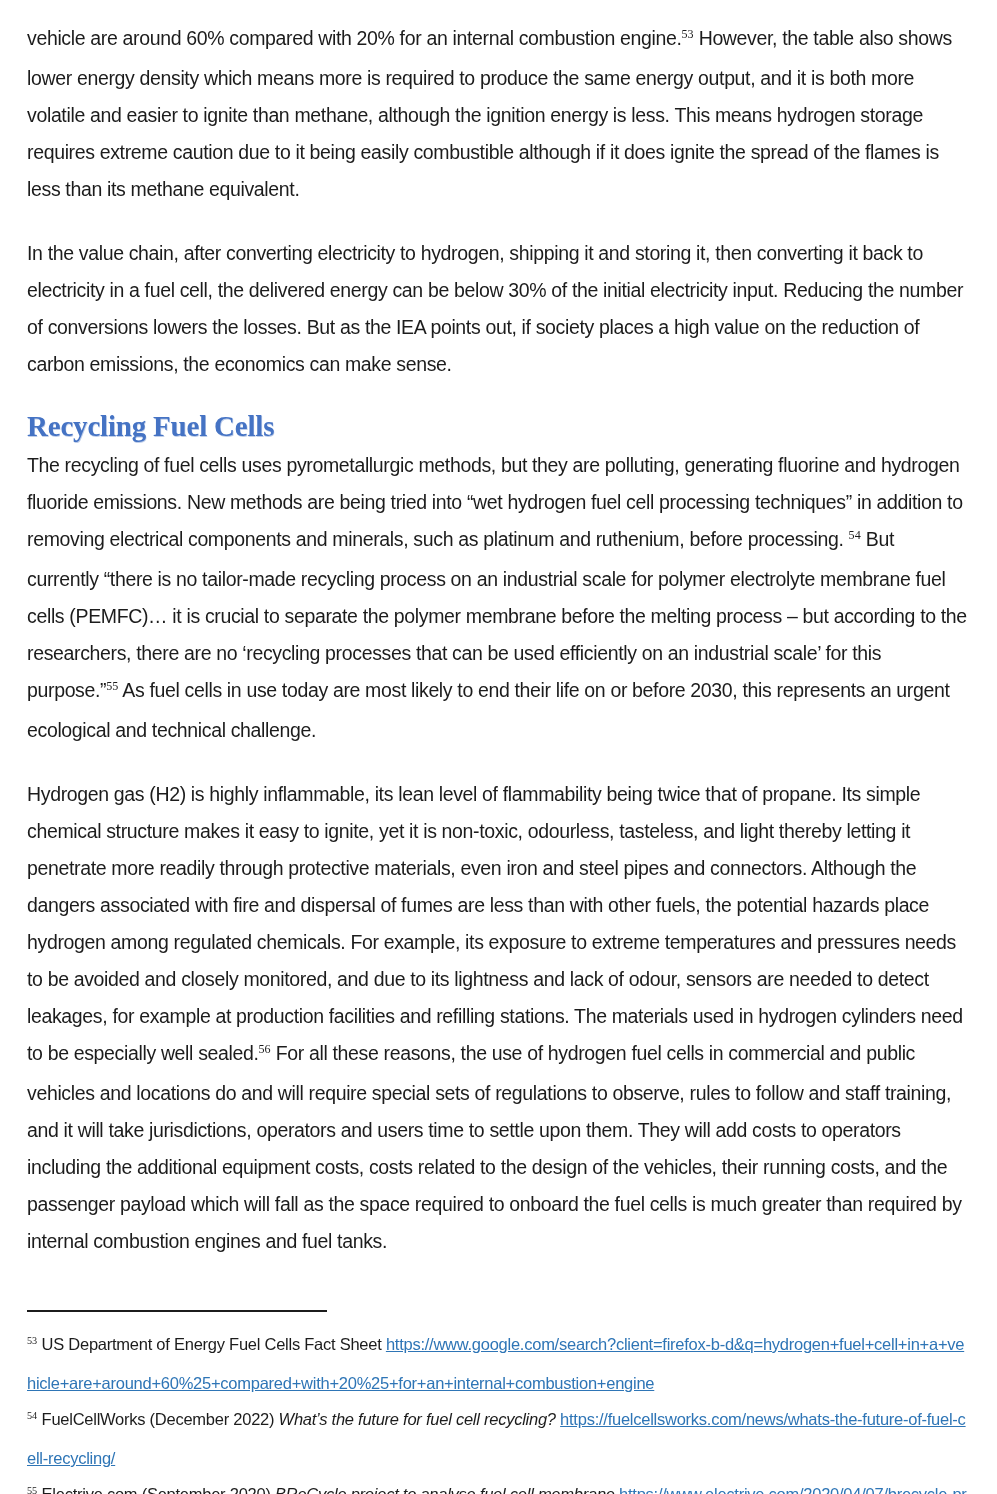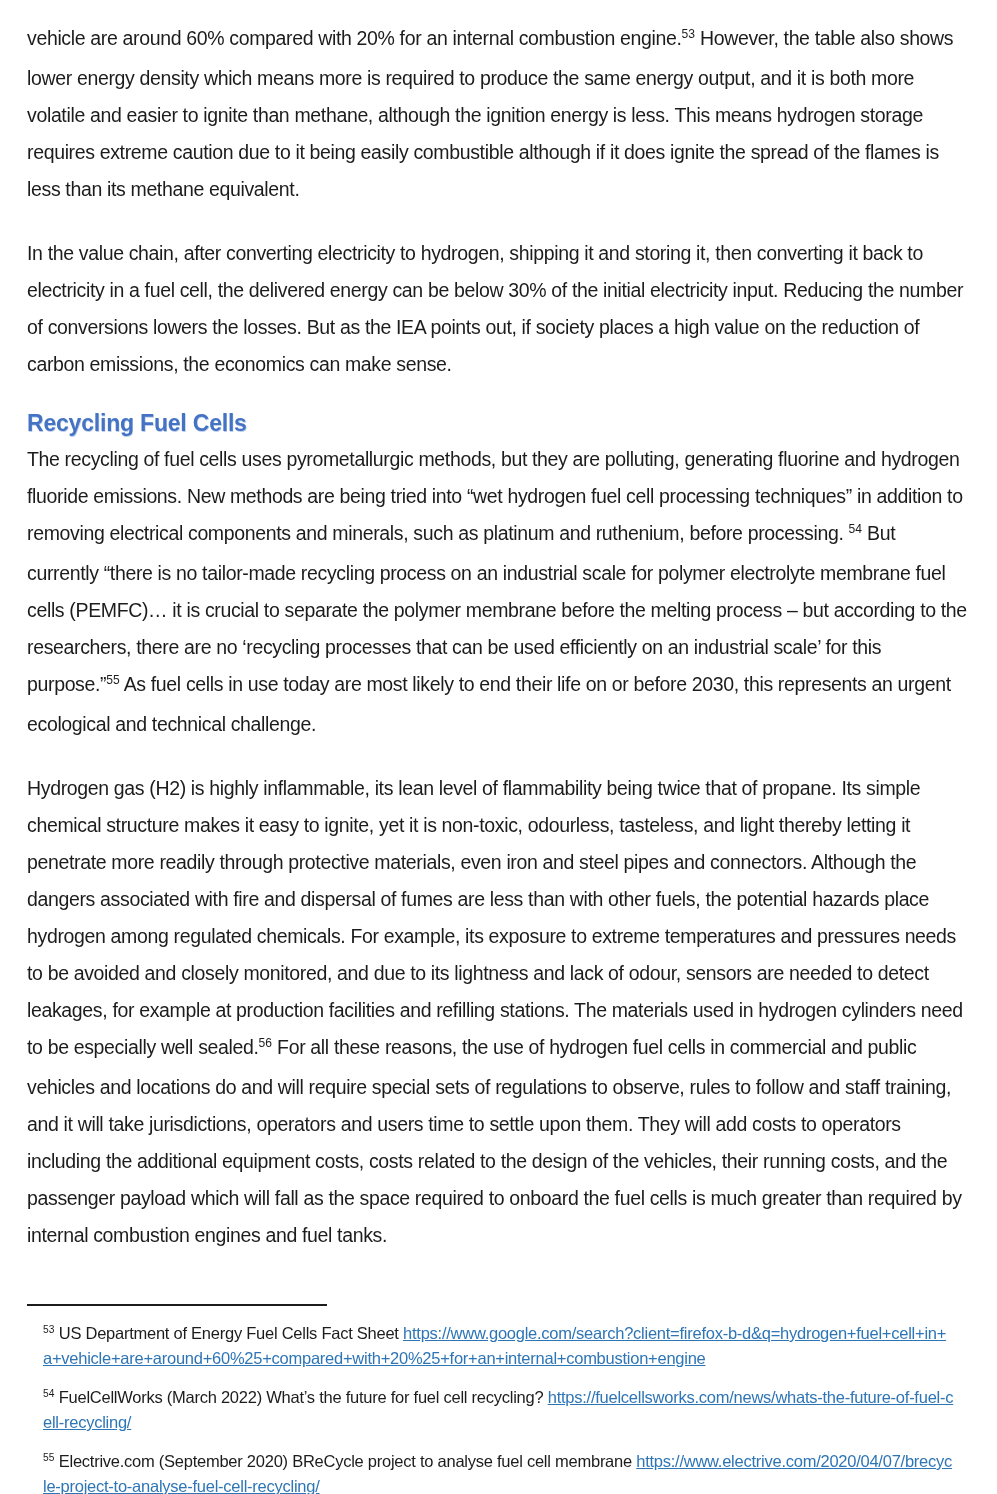--- a/index.html
+++ b/index.html
@@ -23,63 +23,65 @@
   }
   .doc-body p.para {
     margin: 0 0 27px 0;
     font-size: 19.5px;
     line-height: 37px;
     letter-spacing: -0.35px;
     text-align: left;
   }
   .doc-body h2.heading {
     margin: 22px 0 4px 0;
-    font-size: 23px;
+    font-size: 29px;
     font-weight: 600;
     letter-spacing: -0.2px;
     color: #4573C4;
     text-shadow: 0.6px 0.6px 0.5px rgba(170, 190, 225, 0.75);
+    font-family: Liberation Serif, serif;
   }
   .sup {
     font-size: 0.62em;
     vertical-align: baseline;
     position: relative;
     top: -0.55em;
     letter-spacing: 0;
+    font-family: Liberation Serif, serif;
   }
-  .ital { }
+  .ital { font-style: italic; }
   a.lnk {
     color: #2E75B6;
     text-decoration: underline;
     word-break: break-all;
     cursor: pointer;
   }
   .fn-sep {
     width: 300px;
     border: none;
     border-top: 2.5px solid #1c1c1c;
     margin: 50px 0 14px 0;
   }
   .footnotes p.fn {
-    margin: 16px;
+    margin: 0;
     font-size: 16.5px;
-    line-height: 23px;
+    line-height: 36px;
     letter-spacing: -0.25px;
   }
 </style>
 </head>
 <body>
 
 <div class="page">
   <div class="doc-body" id="doc-body">
       <p class="para"><span>vehicle are around 60% compared with 20% for an internal combustion engine.</span><span class="sup">53</span><span> However, the table also shows lower energy density which means more is required to produce the same energy output, and it is both more volatile and easier to ignite than methane, although the ignition energy is less. This means hydrogen storage requires extreme caution due to it being easily combustible although if it does ignite the spread of the flames is less than its methane equivalent.</span></p>
       <p class="para"><span>In the value chain, after converting electricity to hydrogen, shipping it and storing it, then converting it back to electricity in a fuel cell, the delivered energy can be below 30% of the initial electricity input. Reducing the number of conversions lowers the losses. But as the IEA points out, if society places a high value on the reduction of carbon emissions, the economics can make sense.</span></p>
       <h2 class="heading">Recycling Fuel Cells</h2>
       <p class="para"><span>The recycling of fuel cells uses pyrometallurgic methods, but they are polluting, generating fluorine and hydrogen fluoride emissions. New methods are being tried into “wet hydrogen fuel cell processing techniques” in addition to removing electrical components and minerals, such as platinum and ruthenium, before processing. </span><span class="sup">54</span><span> But currently “there is no tailor-made recycling process on an industrial scale for polymer electrolyte membrane fuel cells (PEMFC)… it is crucial to separate the polymer membrane before the melting process – but according to the researchers, there are no ‘recycling processes that can be used efficiently on an industrial scale’ for this purpose.”</span><span class="sup">55</span><span> As fuel cells in use today are most likely to end their life on or before 2030, this represents an urgent ecological and technical challenge.</span></p>
       <p class="para"><span>Hydrogen gas (H2) is highly inflammable, its lean level of flammability being twice that of propane. Its simple chemical structure makes it easy to ignite, yet it is non-toxic, odourless, tasteless, and light thereby letting it penetrate more readily through protective materials, even iron and steel pipes and connectors. Although the dangers associated with fire and dispersal of fumes are less than with other fuels, the potential hazards place hydrogen among regulated chemicals. For example, its exposure to extreme temperatures and pressures needs to be avoided and closely monitored, and due to its lightness and lack of odour, sensors are needed to detect leakages, for example at production facilities and refilling stations. The materials used in hydrogen cylinders need to be especially well sealed.</span><span class="sup">56</span><span> For all these reasons, the use of hydrogen fuel cells in commercial and public vehicles and locations do and will require special sets of regulations to observe, rules to follow and staff training, and it will take jurisdictions, operators and users time to settle upon them. They will add costs to operators including the additional equipment costs, costs related to the design of the vehicles, their running costs, and the passenger payload which will fall as the space required to onboard the fuel cells is much greater than required by internal combustion engines and fuel tanks.</span></p>
     </div>
   <hr class="fn-sep">
   <div class="footnotes" id="footnotes">
       <p class="fn"><span class="sup">53</span><span> US Department of Energy Fuel Cells Fact Sheet </span><a class="lnk" href="#">https://www.google.com/search?client=firefox-b-d&amp;q=hydrogen+fuel+cell+in+a+vehicle+are+around+60%25+compared+with+20%25+for+an+internal+combustion+engine</a></p>
-      <p class="fn"><span class="sup">54</span><span> FuelCellWorks (March 2022) </span><span class="ital">What’s the future for fuel cell recycling?</span><span> </span><a class="lnk" href="#">https://fuelcellsworks.com/news/whats-the-future-of-fuel-cell-recycling/</a></p>
+      <p class="fn"><span class="sup">54</span><span> FuelCellWorks (December 2022) </span><span class="ital">What’s the future for fuel cell recycling?</span><span> </span><a class="lnk" href="#">https://fuelcellsworks.com/news/whats-the-future-of-fuel-cell-recycling/</a></p>
       <p class="fn"><span class="sup">55</span><span> Electrive.com (September 2020) </span><span class="ital">BReCycle project to analyse fuel cell membrane</span><span> </span><a class="lnk" href="#">https://www.electrive.com/2020/04/07/brecycle-project-to-analyse-fuel-cell-recycling/</a></p>
     </div>
 </div>
 
 </body></html>

